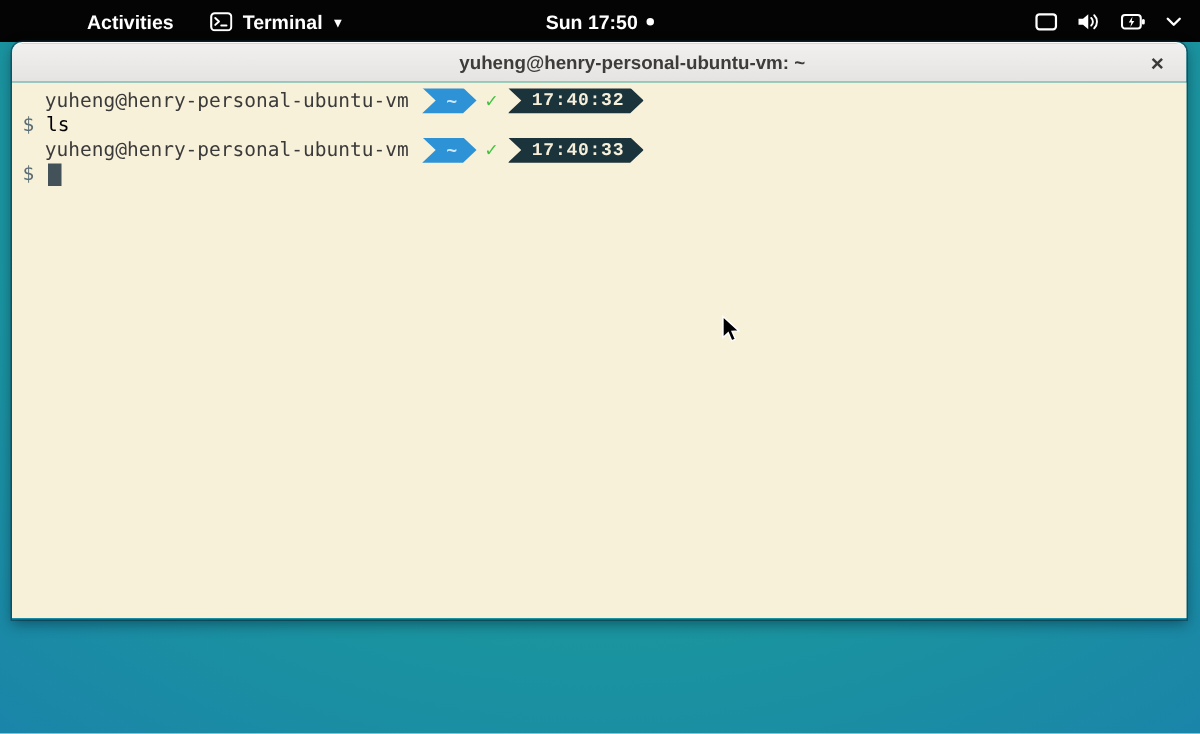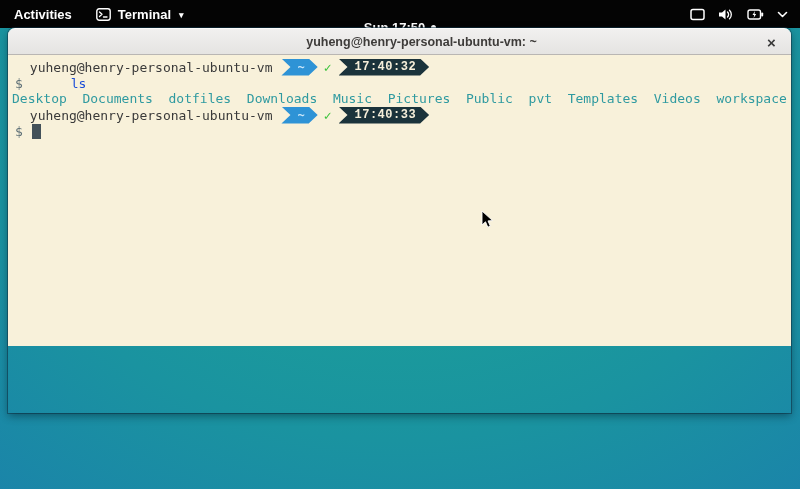--- a/index.html
+++ b/index.html
@@ -10,26 +10,26 @@
     background:
       radial-gradient(ellipse 130% 170% at 50% 22%, #1ca893 0%, #1a93a0 40%, #1b7cae 72%, #1a6cab 100%);
   }
 
   
   .top-bar {
     position:absolute; top:0; left:0; width:800px; height:28px;
     background:#040404; color:#fff; display:flex; align-items:center;
     font-size:13px; font-weight:700;
   }
-  .activities { padding:0 14px; height:100%; display:flex; align-items:center; cursor:pointer; }
+  .activities { padding:0 14px; height:100%; display:flex; align-items:center; cursor:pointer;margin-left:44px; }
   .app-menu { display:flex; align-items:center; gap:7px; padding:15px 10px; height:100%; cursor:pointer; }
   .app-menu svg { display:block; }
   .caret { font-size:9px; margin-left:1px; transform:translateY(1px); }
   .clock-wrap {
-    position:absolute; left:0; right:0; top:13px; height:28px;
+    position:absolute; left:0; right:0; top:0; height:28px;
     display:flex; align-items:center; justify-content:center; gap:6px; pointer-events:none;
   }
   .clock { pointer-events:auto; }
   .notif-dot { width:5px; height:5px; border-radius:50%; background:#ffffff; display:inline-block; }
   .indicators { margin-left:auto; display:flex; align-items:center; gap:13px; padding-right:12px; height:100%; }
   .indicators svg { display:block; }
 
   
   .window {
     position:absolute; left:8px; top:28px; width:783px; height:385px;
@@ -42,40 +42,40 @@
     border-top:1px solid #fbfbfa; border-bottom:1px solid #b9b6b3;
     display:flex; align-items:center; justify-content:center; position:relative;padding-left:44px;
   }
   .titlebar-title { font-size:12.5px; font-weight:700; color:#3e3c3a; }
   .close-btn {
     position:absolute; right:9px; top:3px; width:21px; height:21px;
     display:flex; align-items:center; justify-content:center;
     color:#3a3a3a; font-size:15px; font-weight:700; cursor:pointer; border-radius:4px;
   }
   .term {
-    height:291px; background:#f8f1da; padding:3px 0 0 3px;
+    height:357px; background:#f8f1da; padding:3px 0 0 3px;
     font-family:"DejaVu Sans Mono", monospace; font-size:13px; color:#383838;
     position:relative; overflow:hidden;
   }
 
   
   .prompt-row { display:flex; align-items:center; height:18px; padding-left:11px; white-space:pre; }
   .userhost { color:#3a3a3a; margin-right:9px; }
   .pl-seg {
     height:17px; line-height:17px; display:inline-block;
     padding:0 13px 0 16px; font-size:12px; font-weight:700;
     clip-path:polygon(0 0, calc(100% - 9px) 0, 100% 50%, calc(100% - 9px) 100%, 0 100%, 9px 50%);
   }
   .pl-path { background:#2e93d6; color:#cde8fa; }
   .pl-time { background:#1b333b; color:#f6efda; letter-spacing:.5px;font-family:Liberation Mono, monospace; }
   .check { color:#3cc33c; font-weight:700; margin:0 7px 0 6px; font-size:13px; }
 
   .cmd-row { height:15px; line-height:15px; padding-left:4px; white-space:pre; }
   .dollar { color:#5c6e75; }
-  .cmd { color:#1d4ed8;margin-left:40px; }
+  .cmd { color:#000000; }
   .dirs-row { height:15px; line-height:15px; color:#2f9aa0; white-space:pre; padding-left:1px; }
   .cursor-block {
     display:inline-block; width:9px; height:15px; background:#435159;
     vertical-align:text-bottom; margin-left:1px;
   }
 
   .mouse-cursor { position:absolute; left:481px; top:210px; width:13px; height:19px; }
 </style>
 </head>
 <body>
@@ -139,21 +139,20 @@
 
     <div class="prompt-row">
       <span class="userhost"> yuheng@henry-personal-ubuntu-vm</span>
       <span class="pl-seg pl-path">~</span>
       <span class="check">✓</span>
       <span class="pl-seg pl-time">17:40:32</span>
     </div>
 
     <div class="cmd-row"><span class="dollar">$</span><span> </span><span class="cmd">ls</span></div>
 
-    <div class="dirs-row">Desktop  Documents  dotfiles  Downloads  Music  Pictures  Public  pvt  Templates  Videos  workspace</div>
 
     <div class="prompt-row">
       <span class="userhost"> yuheng@henry-personal-ubuntu-vm</span>
       <span class="pl-seg pl-path">~</span>
       <span class="check">✓</span>
       <span class="pl-seg pl-time">17:40:33</span>
     </div>
 
     <div class="cmd-row"><span class="dollar">$</span><span> </span><span class="cursor-block"></span></div>
 

